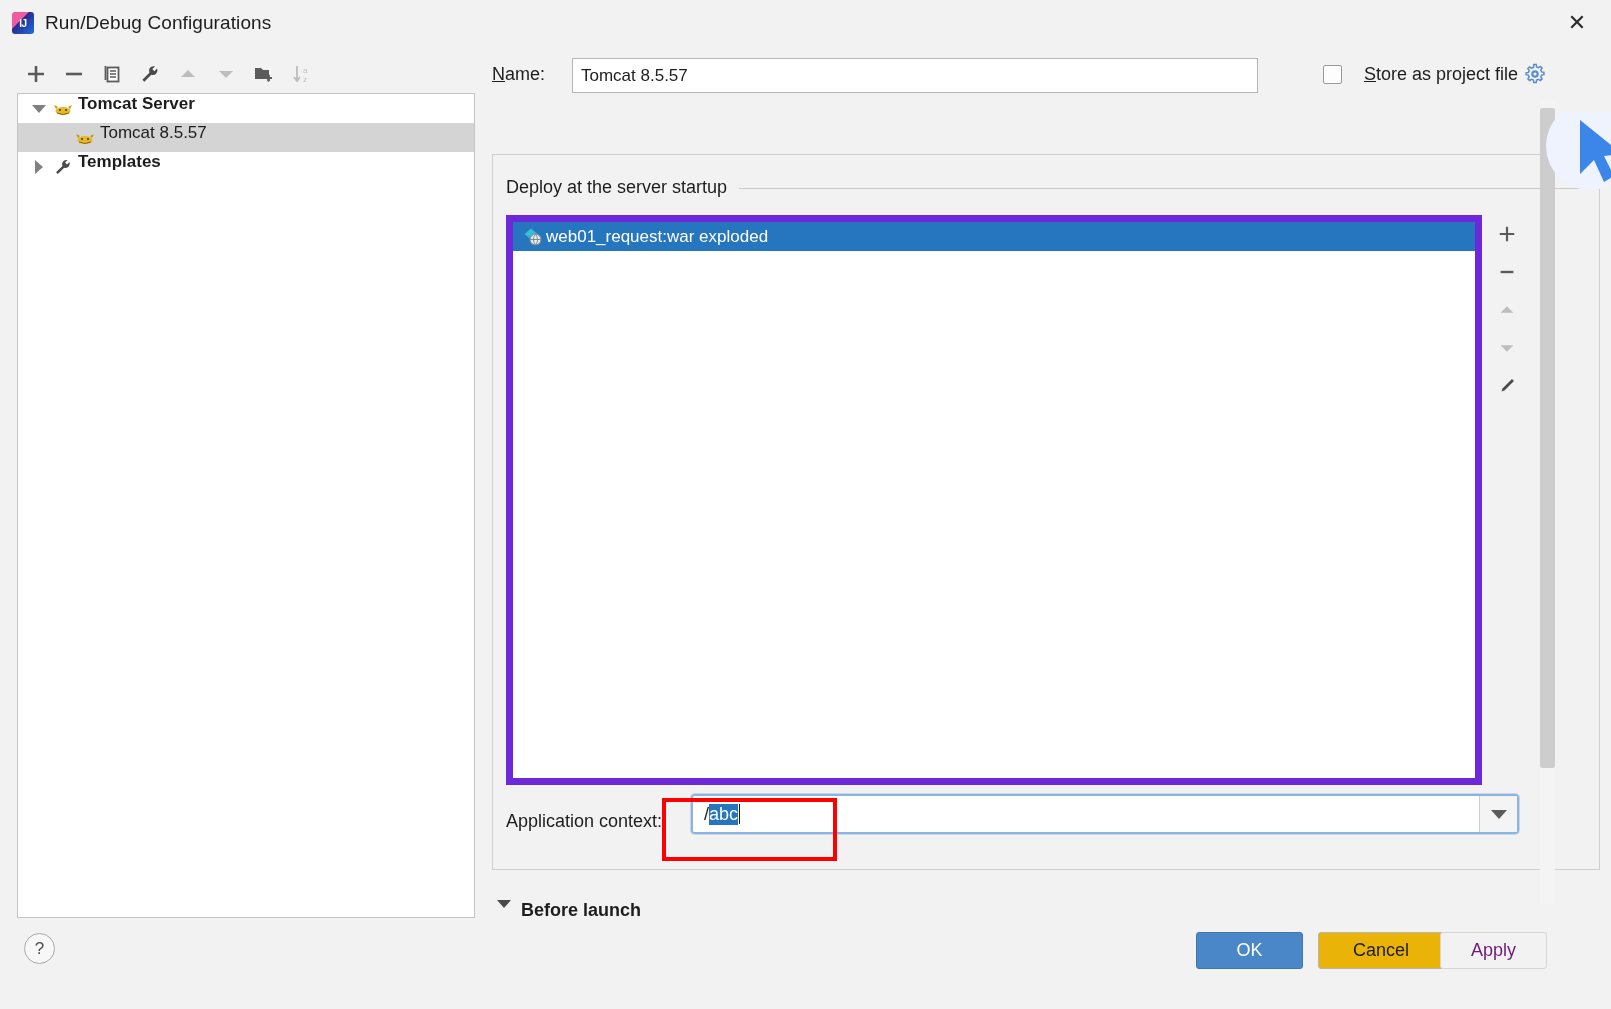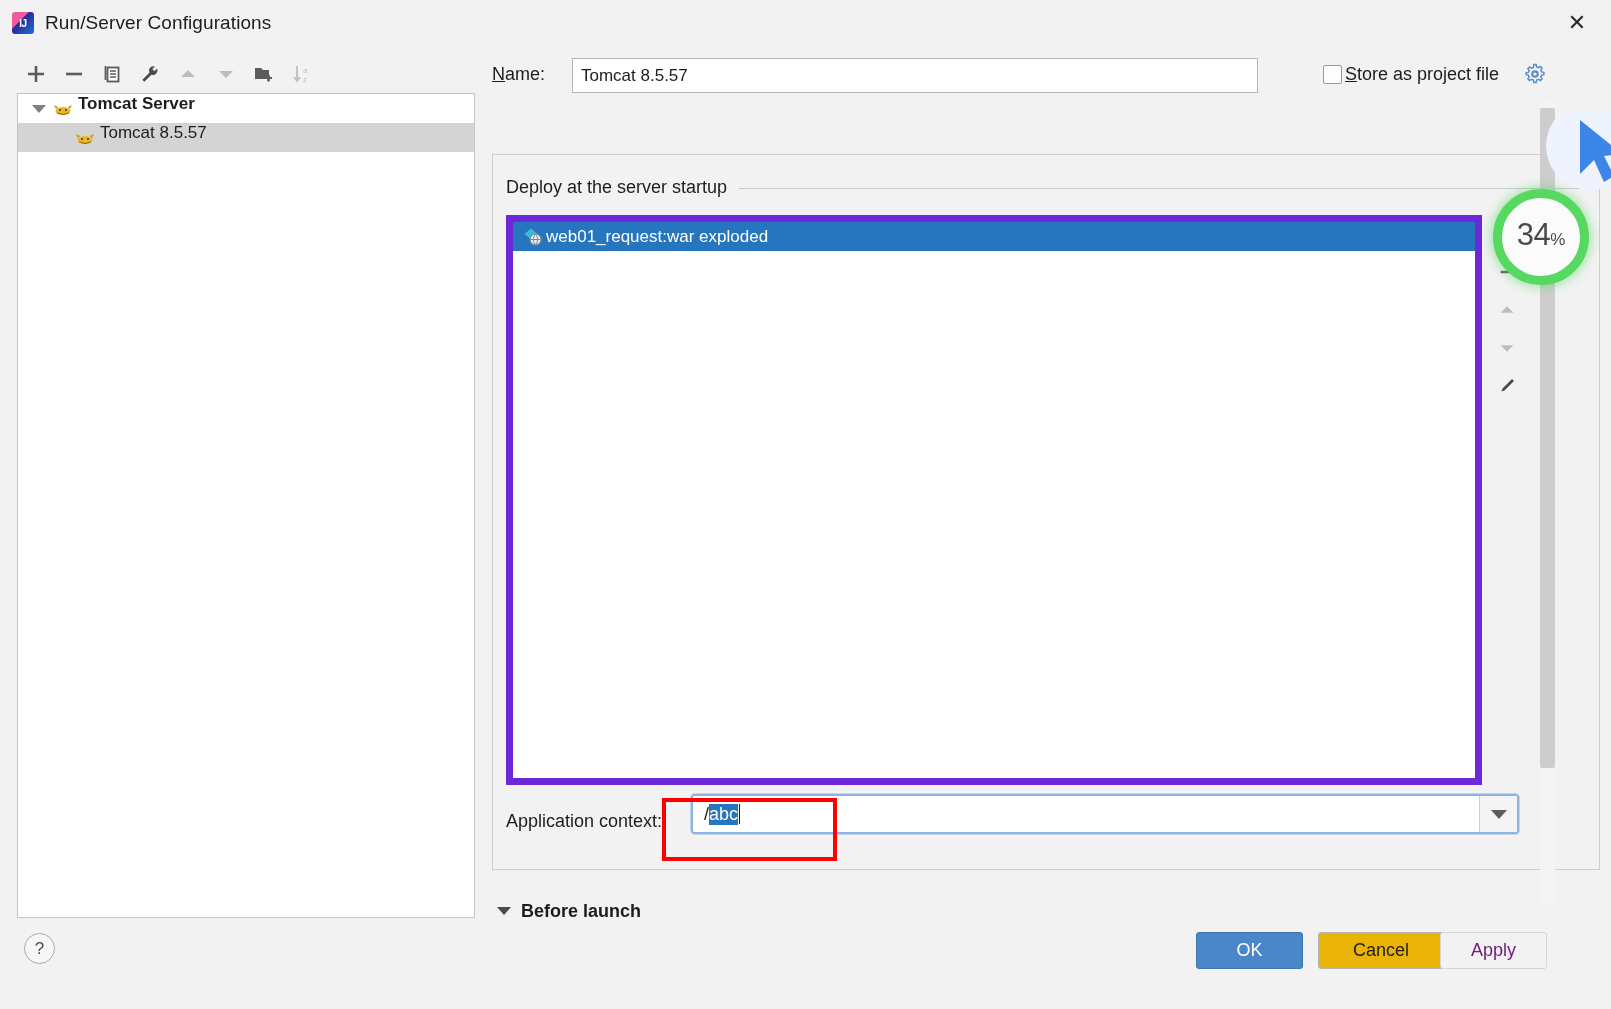--- a/index.html
+++ b/index.html
@@ -107,21 +107,21 @@
   .name-input {
     position: absolute; left: 572px; top: 58px;
     width: 686px; height: 35px;
     border: 1px solid #b5b5b5; background: #ffffff;
     font-family: "Liberation Sans", sans-serif;
     font-size: 17px; color: #1d1d1d; padding: 0 8px;
     outline: none;
   }
   .store-wrap {
     position: absolute; left: 1323px; top: 64px;
-    display: flex; align-items: center; gap: 3px; justify-content: space-between;
+    display: flex; align-items: center; gap: 22px; justify-content: space-between;
   }
   .cbox {
     width: 19px; height: 19px; border: 1px solid #9a9a9a;
     background: #fdfdfd; border-radius: 2px;
   }
   .store-label { font-size: 18px; color: #1d1d1d; white-space: nowrap; }
   .gear-icon {
     position: absolute; left: 1524px; top: 63px;
     width: 22px; height: 22px;
   }
@@ -213,21 +213,21 @@
     cursor: default;
   }
   .arrow-down {
     width: 0; height: 0; border-left: 8px solid transparent;
     border-right: 8px solid transparent; border-top: 9px solid #5b5b5b;
   }
 
   
   .before-launch {
     position: absolute; left: 497px; top: 900px;
-    display: flex; align-items: center; gap: 10px;
+    display: flex; gap: 10px;
     height: 22px; overflow: hidden;
   }
   .before-launch .tri { border-top-color: #4a4a4a; }
   .bl-text { font-size: 18px; font-weight: bold; color: #1d1d1d; }
 
   
   .btn {
     position: absolute; height: 37px;
     display: flex; align-items: center; justify-content: center;
     font-size: 18px; border-radius: 3px; cursor: default;
@@ -285,21 +285,21 @@
     border: 4px solid #ff0000; pointer-events: none;
   }
 </style>
 </head>
 <body>
 
 <div id="root">
 
   <div class="titlebar">
     <div class="app-icon"></div>
-    <div class="title-text">Run/Server Configurations</div>
+    <div class="title-text">Run/Debug Configurations</div>
   </div>
   <div class="win-close">✕</div>
 
   <div class="left-toolbar">
     <div class="tb-btn">
       <svg width="22" height="22" viewBox="0 0 22 22">
           <path d="M11 3 V19 M3 11 H19" stroke="#5b5b5b" stroke-width="2.6" stroke-linecap="butt"></path>
         </svg>
     </div>
     <div class="tb-btn">
@@ -373,20 +373,31 @@
           <path d="M3 9 L1 5 L5 7 Z" fill="#c8920f"></path>
           <path d="M17 9 L19 5 L15 7 Z" fill="#c8920f"></path>
           <circle cx="7" cy="10" r="1" fill="#3a3a3a"></circle>
           <circle cx="13" cy="10" r="1" fill="#3a3a3a"></circle>
           <path d="M4 13 Q10 16 16 13" stroke="#8a6608" stroke-width="1" fill="none"></path>
         </svg>
       </div>
       <div class="tree-label">Tomcat 8.5.57</div>
     </div>
 
+    <div class="tree-row group">
+      <div class="tw">
+          <span class="tri right"></span>
+        </div>
+      <div class="tree-icon">
+        <svg width="20" height="20" viewBox="0 0 22 22">
+          <path d="M14.5 3.2a4.6 4.6 0 0 0-4.1 6.6L3.4 16.8l1.9 1.9 7-7a4.6 4.6 0 0 0 5.8-6.2l-2.7 2.7-2.1-2.1 2.7-2.7a4.6 4.6 0 0 0-1.5-0.2z" fill="#4a4a4a"></path>
+        </svg>
+      </div>
+      <div class="tree-label">Templates</div>
+    </div>
 
   </div>
 
   <div class="help-btn">?</div>
 
   <div class="name-label"><u>N</u>ame:</div>
   <input class="name-input" type="text" value="Tomcat 8.5.57" style="">
 
   <div class="store-wrap">
     <span class="cbox"></span>
@@ -473,23 +484,16 @@
   <div class="vscroll-track"></div>
   <div class="vscroll-thumb"></div>
 
   <div class="cursor-blob">
     <svg width="96" height="96" viewBox="0 0 96 96">
       <circle cx="62" cy="34" r="44" fill="#eef3fd"></circle>
       <path d="M52 8 L52 62 L66 48 L76 70 L86 64 L76 44 L94 42 Z" fill="#3b86e8"></path>
     </svg>
   </div>
 
-  <div class="progress-badge">
-    <div class="ring"></div>
-    <div class="pct">
-      <span class="num">34</span>
-        <span class="sym">%</span>
-    </div>
-  </div>
 
   <div class="annot-rect"></div>
 
 </div>
 
 </body></html>

